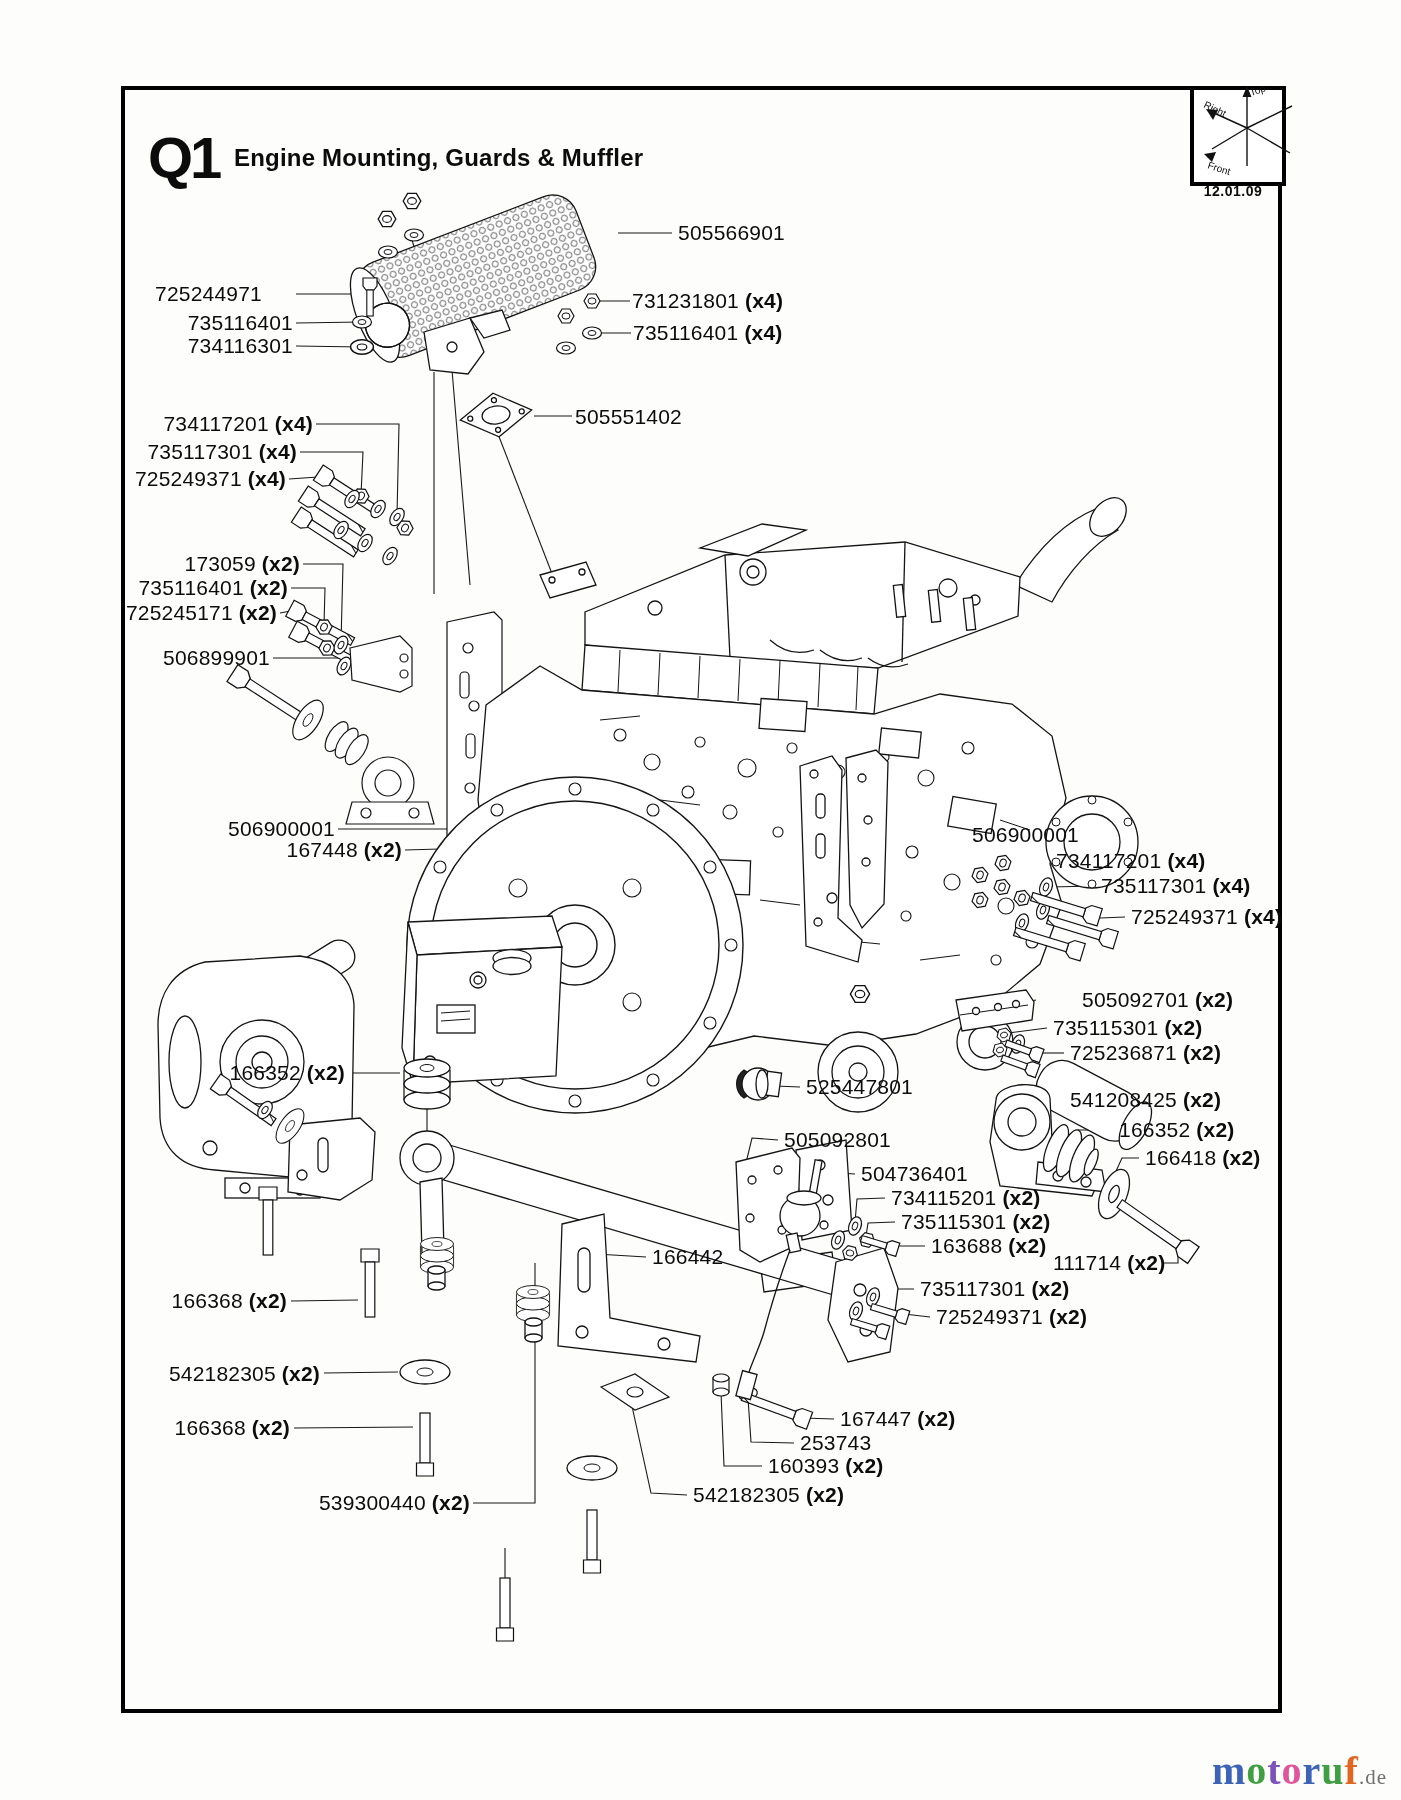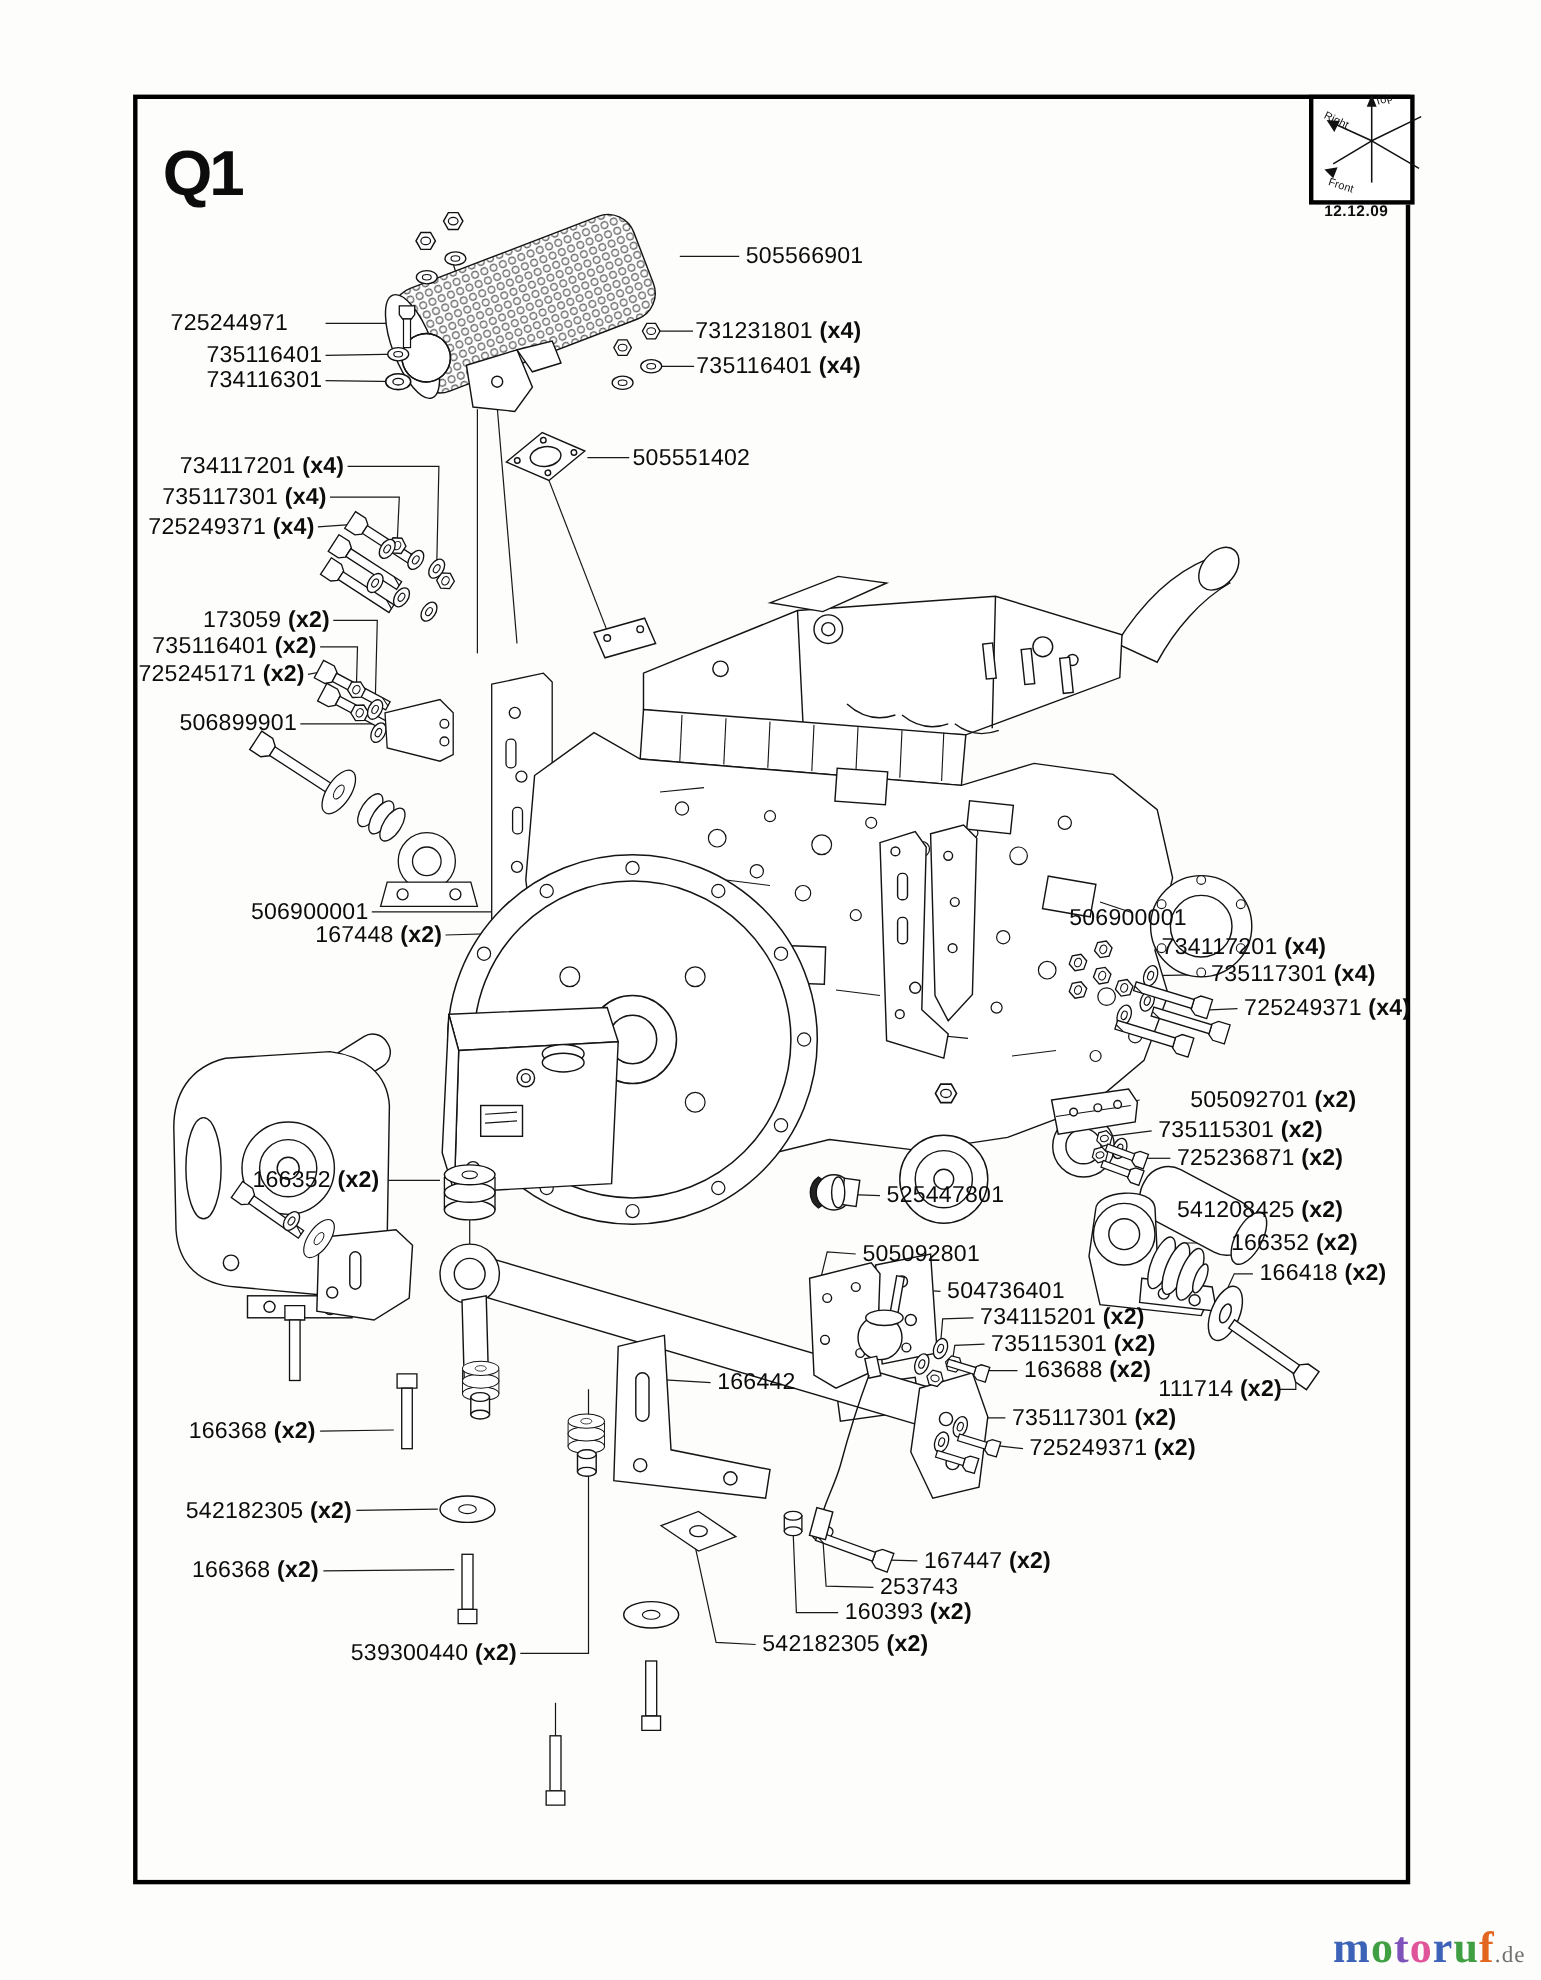--- a/index.html
+++ b/index.html
@@ -18,20 +18,21 @@
       font-size:40px;font-weight:bold;letter-spacing:1px;}
   .wm .de{font-size:21px;font-weight:normal;}
 </style>
 </head>
 <body>
 
 <div class="page">
 
   <div class="frame"></div>
   <div class="q-code">Q1</div>
+  <div class="title">Engine Mounting, Guards &amp; Muffler</div>
 
   <div class="compass-box"></div>
   <svg class="art" width="1401" height="1800" viewBox="0 0 1401 1800">
     <defs>
       <pattern id="perf" width="9" height="9" patternUnits="userSpaceOnUse">
         <rect width="9" height="9" fill="#fff"></rect>
         <circle cx="4.5" cy="4.5" r="3" fill="#fff" stroke="#555" stroke-width="1"></circle>
       </pattern>
       <g id="nut">
         <path d="M-8,0 L-4,-7 L4,-7 L8,0 L4,7 L-4,7 Z" fill="#fff" stroke="#111" stroke-width="1.2"></path>
@@ -514,21 +515,21 @@
       <line x1="1247" y1="128" x2="1214" y2="113"></line>
       <polygon points="1206,109 1218,110 1213,120" fill="#111" stroke="none"></polygon>
       <line x1="1247" y1="128" x2="1212" y2="149"></line>
       <polygon points="1204,154 1216,152 1212,162" fill="#111" stroke="none"></polygon>
       <text x="0" y="0" transform="translate(1251,96) rotate(-18)" font-size="10" fill="#111" stroke="none" font-family="Liberation Sans, sans-serif">Top</text>
       <text x="0" y="0" transform="translate(1203,107) rotate(26)" font-size="10" fill="#111" stroke="none" font-family="Liberation Sans, sans-serif">Right</text>
       <text x="0" y="0" transform="translate(1207,168) rotate(18)" font-size="10" fill="#111" stroke="none" font-family="Liberation Sans, sans-serif">Front</text>
     </g>
   </svg>
 
-  <div class="date">12.12.09</div>
+  <div class="date">12.01.09</div>
 
   <div class="lbl" style="left:678px;top:220px"><span>505566901</span> <b></b></div>
   <div class="lbl r" style="right:1139px;top:281px"><span>725244971</span> <b></b></div>
   <div class="lbl r" style="right:1108px;top:310px"><span>735116401</span> <b></b></div>
   <div class="lbl r" style="right:1108px;top:333px"><span>734116301</span> <b></b></div>
   <div class="lbl" style="left:632px;top:288px"><span>731231801</span> <b>(x4)</b></div>
   <div class="lbl" style="left:633px;top:320px"><span>735116401</span> <b>(x4)</b></div>
   <div class="lbl" style="left:575px;top:404px"><span>505551402</span> <b></b></div>
   <div class="lbl r" style="right:1088px;top:411px"><span>734117201</span> <b>(x4)</b></div>
   <div class="lbl r" style="right:1104px;top:439px"><span>735117301</span> <b>(x4)</b></div>

